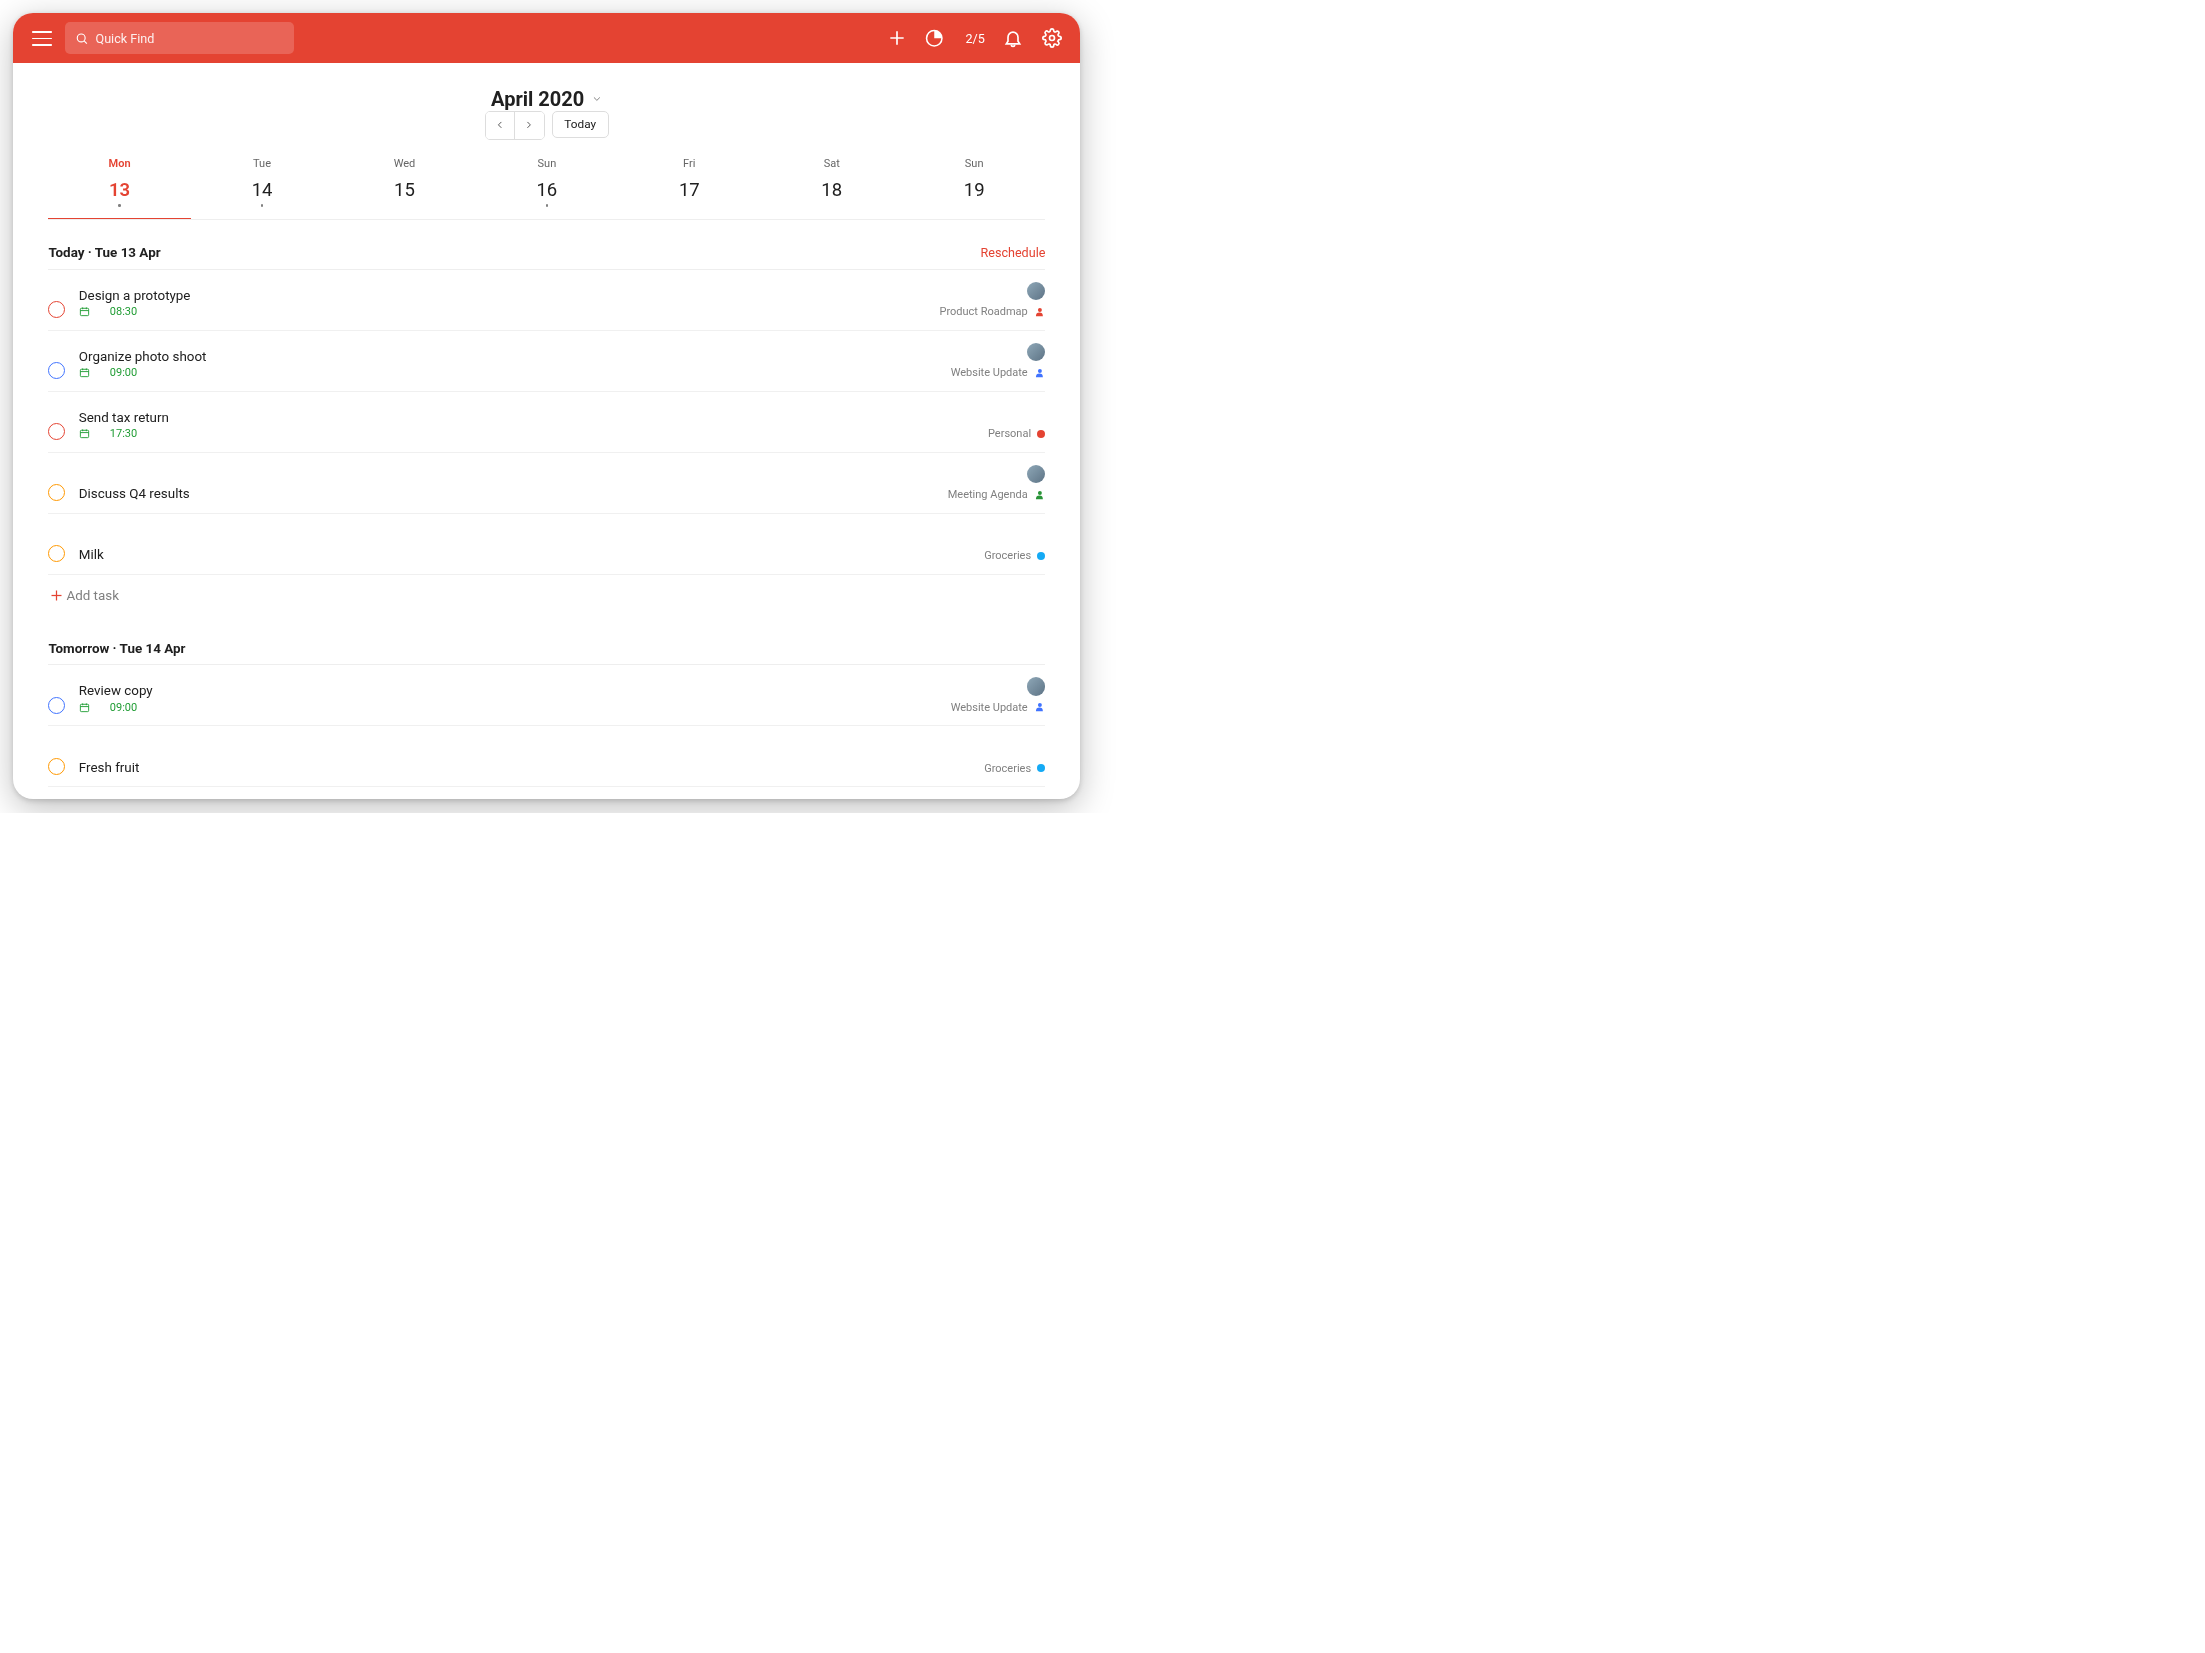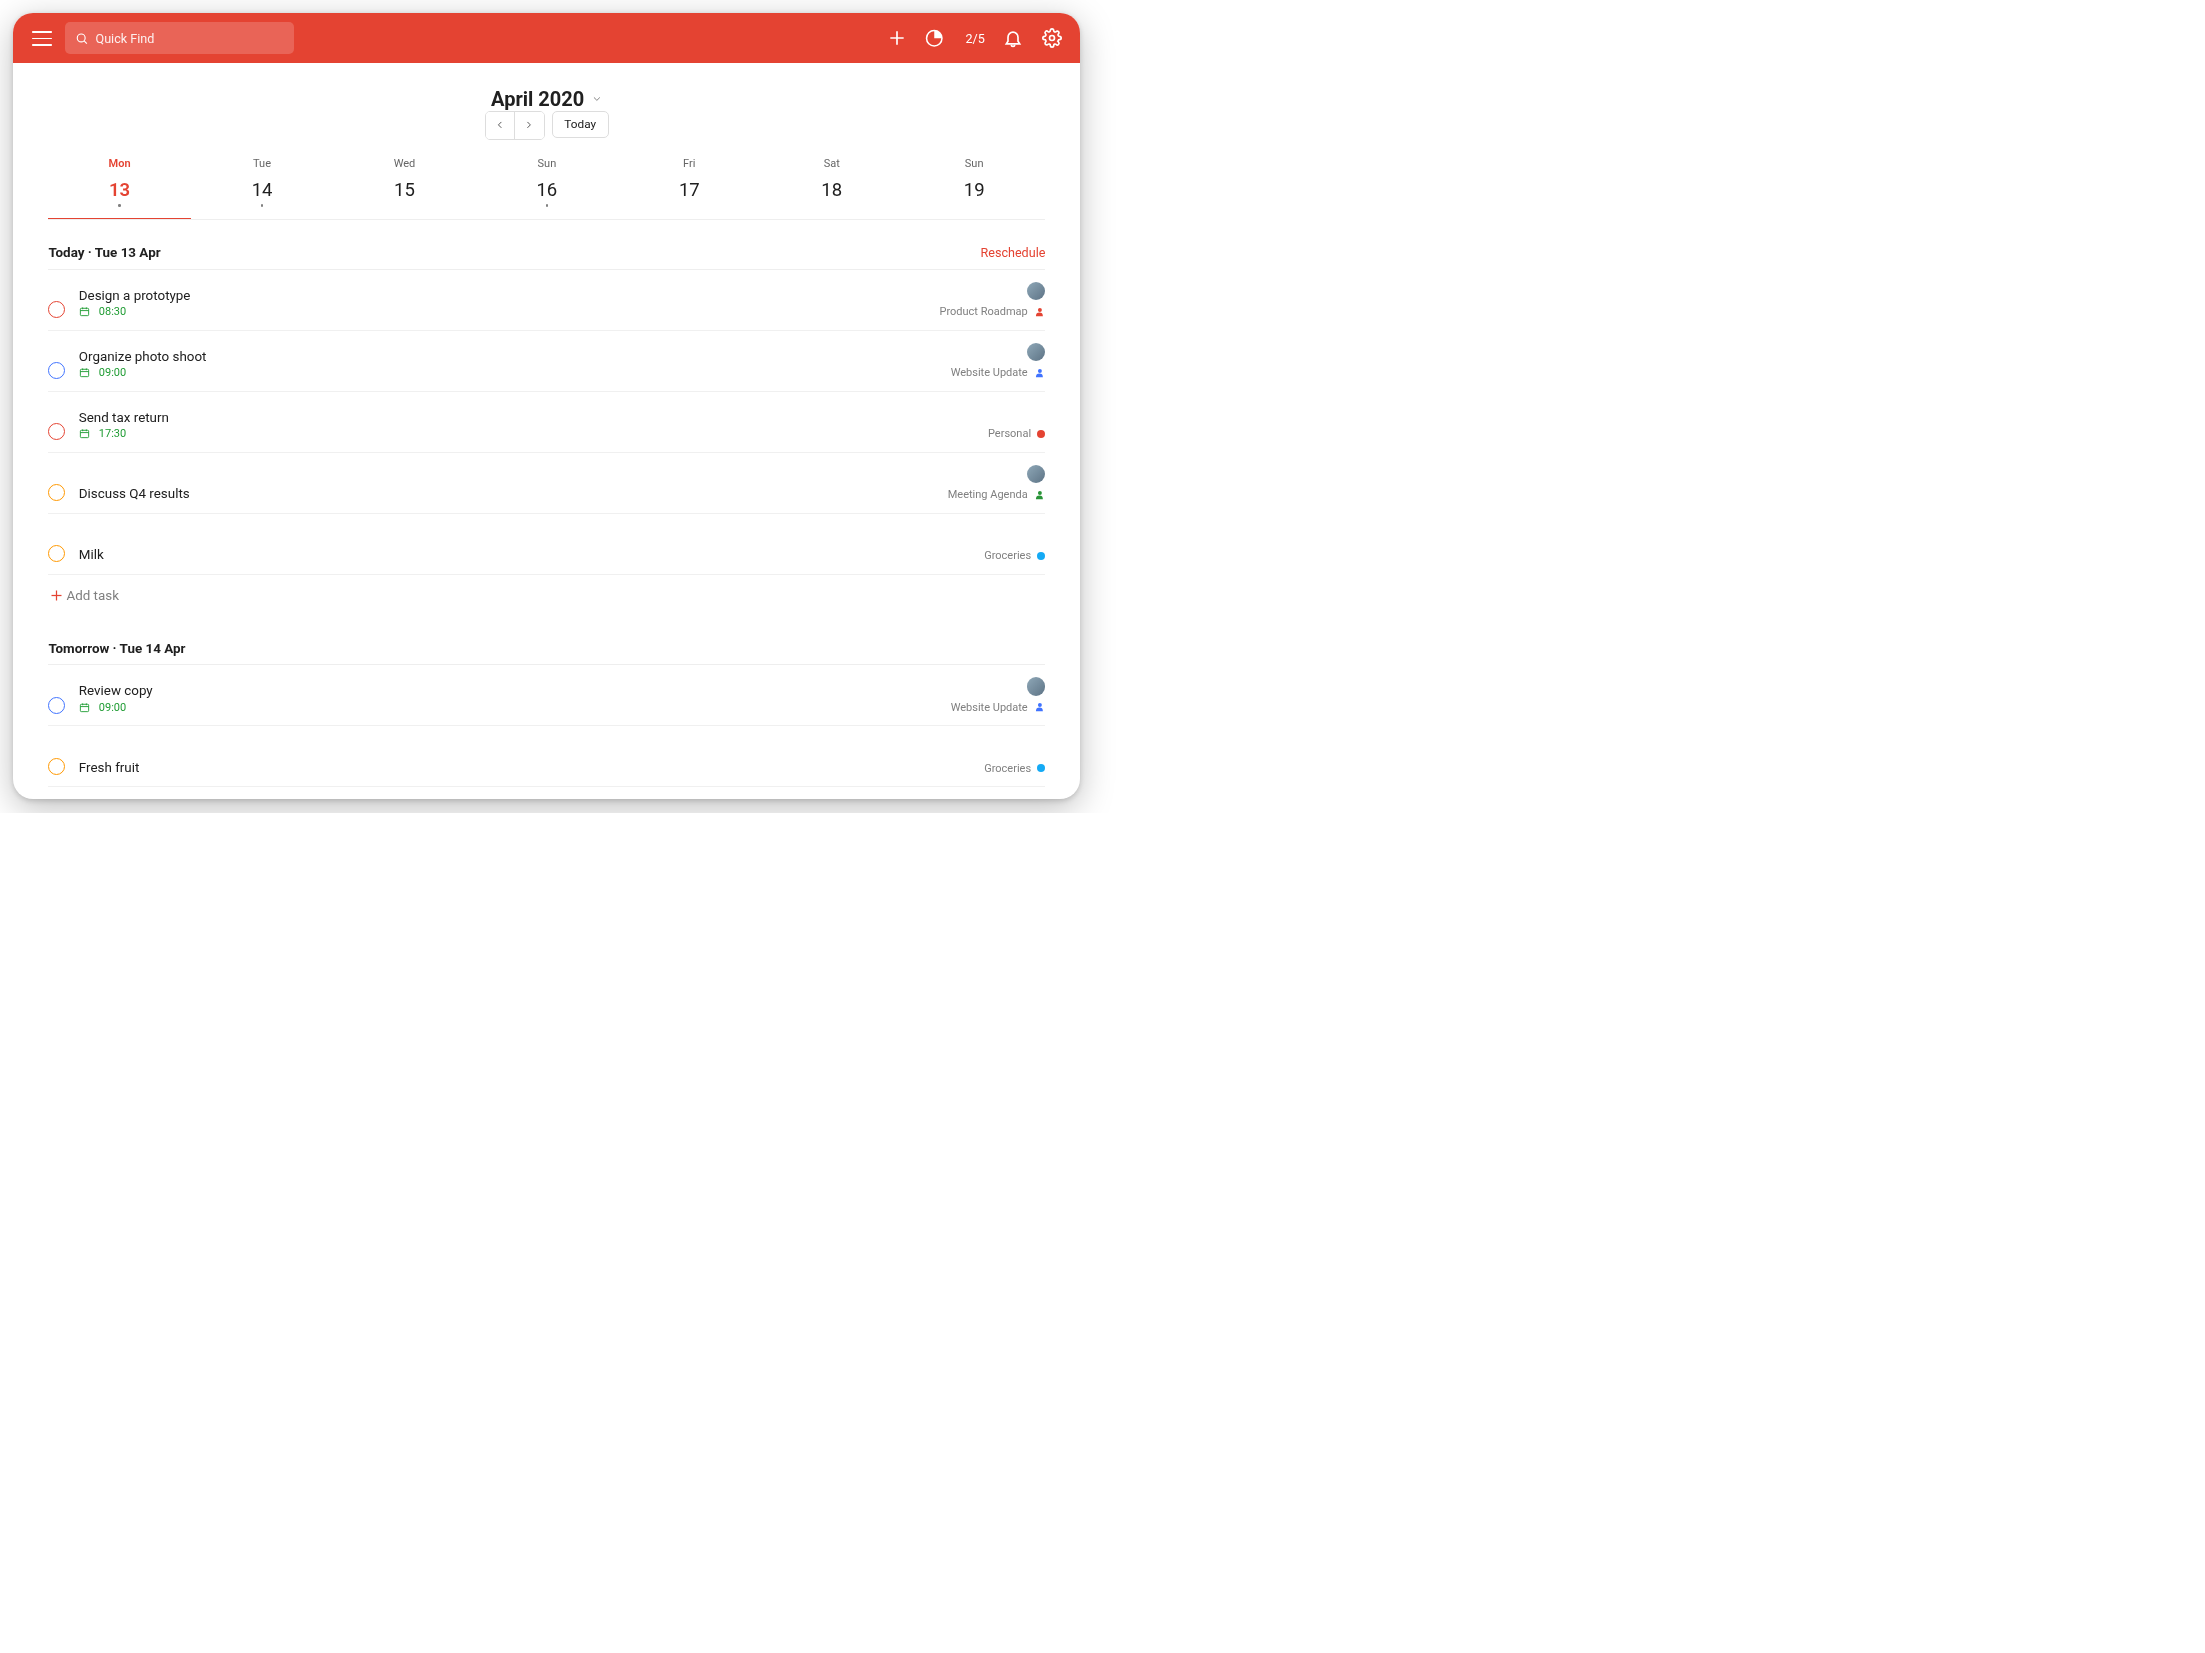--- a/index.html
+++ b/index.html
@@ -34,21 +34,21 @@
 .day-cell.active { border-bottom:1.7px solid #e44332; }
 .day-cell.active .num, .day-cell.active .dow { color:#e44332; font-weight:600; }
 .day-cell .dot { width:2.5px; height:2.5px; background:#808080; border-radius:50%; margin:3.4px auto 0; }
 .section-head { display:flex; justify-content:space-between; align-items:center; margin-top:25px; padding-bottom:8.4px; border-bottom:0.8px solid #eee; }
 .section-title { font-size:13.4px; font-weight:700; color:#202020; }
 .reschedule { color:#e44332; font-size:12.6px; cursor:pointer;text-align:right; }
 .task { display:flex; align-items:flex-end; padding:11.8px 0; border-bottom:0.8px solid #f0f0f0; cursor:pointer; min-height:54px; }
 .check { width:17px; height:17px; border:1.7px solid; border-radius:50%; flex-shrink:0; margin-top:1.7px; margin-right:13.4px; cursor:pointer; }
 .task-body { flex:1; }
 .task-title { font-size:13.4px; color:#202020; }
-.task-time { display:flex; align-items:center; gap:9px; color:#1f9c33; font-size:11px; margin-top:2.5px; }
+.task-time { display:flex; align-items:center; gap:20px; color:#1f9c33; font-size:11px; margin-top:2.5px; }
 .task-time svg { width:11px; height:11px; stroke:#1f9c33; fill:none; stroke-width:2; }
 .task-right { display:flex; flex-direction:column; align-items:flex-end; gap:5px; }
 .avatar { width:18.5px; height:18.5px; border-radius:50%; background:linear-gradient(135deg,#8fa8b8,#5d7385); }
 .project { display:flex; align-items:center; gap:5.9px; font-size:11px; color:#808080; }
 .proj-dot { width:8.4px; height:8.4px; border-radius:50%; }
 .proj-person { width:11.8px; height:11.8px; }
 .add-task { display:flex; align-items:center; gap:1px; padding:11.8px 0; cursor:pointer; }
 .add-task .plus { width:17px; height:17px; color:#e44332; display:flex; align-items:center; justify-content:center; }
 .add-task .plus svg { width:15px; height:15px; stroke:currentColor; stroke-width:2; fill:none; }
 .add-task-label { color:#808080; font-size:13.4px; }

